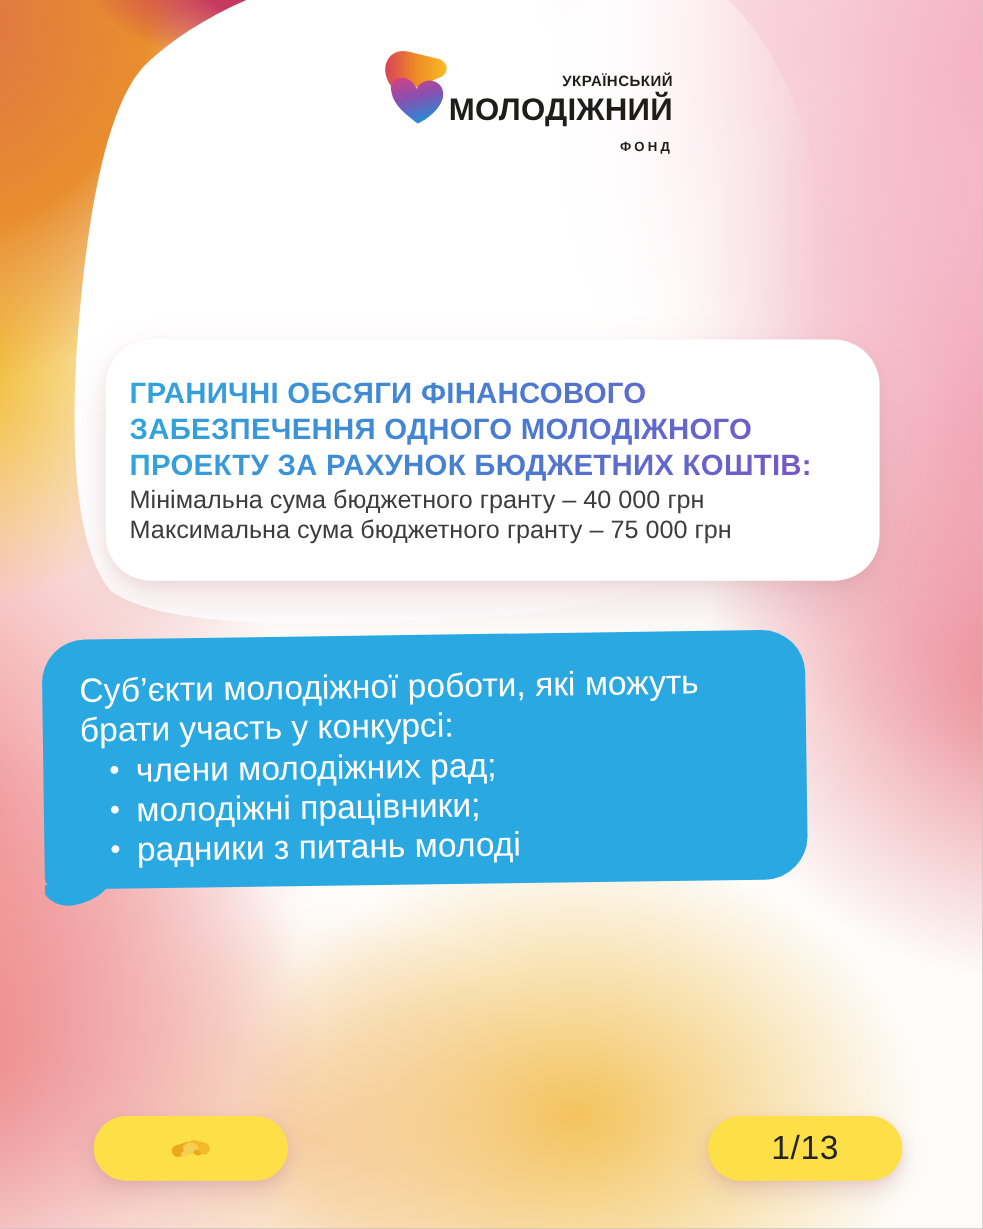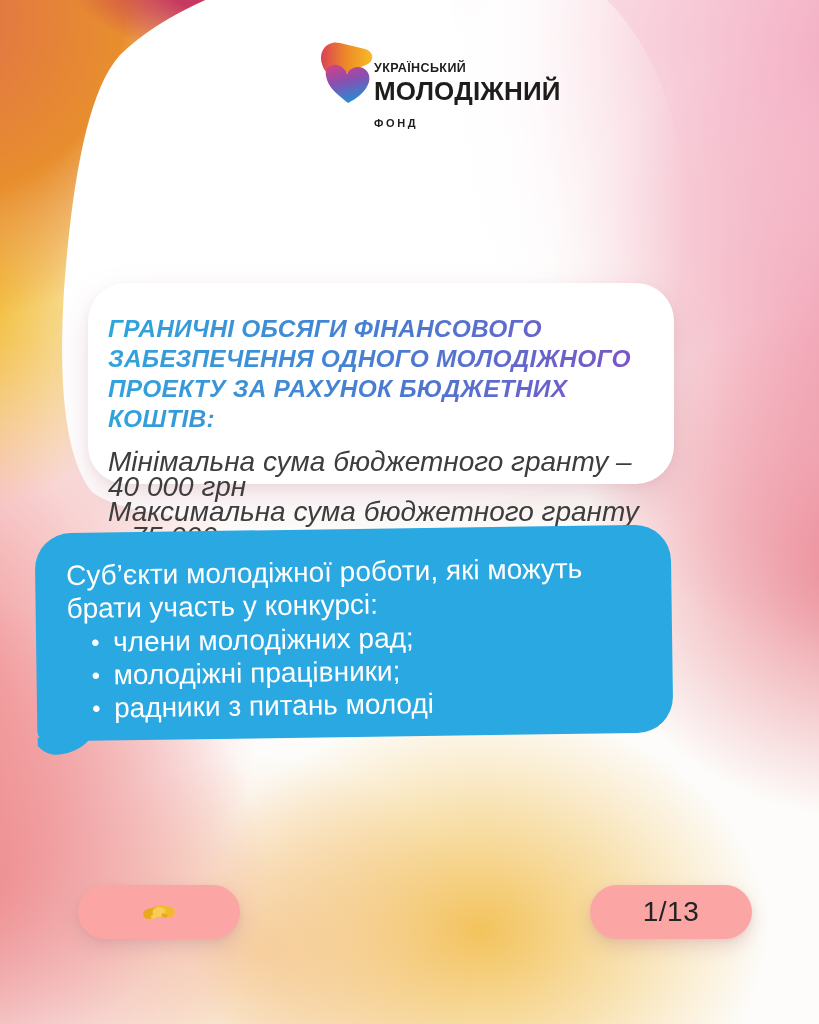--- a/index.html
+++ b/index.html
@@ -21,54 +21,53 @@
       radial-gradient(ellipse 400px 360px at 870px 560px, #E9848E 0%, rgba(233,132,142,0) 72%),
       radial-gradient(ellipse 500px 540px at -110px 690px, #EF8285 0%, rgba(239,130,133,0) 74%),
       radial-gradient(ellipse 440px 400px at -40px 880px, #EC9193 0%, rgba(236,145,147,0) 70%),
       radial-gradient(ellipse 320px 280px at 260px 950px, rgba(243,184,121,.6) 0%, rgba(243,184,121,0) 70%),
       radial-gradient(ellipse 400px 310px at 480px 930px, var(--yellow-soft) 0%, rgba(243,195,92,0) 72%);
   }
   .blob-svg{position:absolute;left:0;top:0;pointer-events:none;}
   
   .logo{position:absolute;left:318px;top:36px;display:flex;color:var(--logo-ink);}
   .logo-icon{width:60px;height:68px;}
-  .logo-text{margin-left:-4px;padding-top:26px;line-height:1;}
+  .logo-text{margin-left:-4px;padding-top:26px;line-height:1;text-align:right;}
   .logo-l1{font-size:12.5px;font-weight:bold;letter-spacing:.4px;}
   .logo-l2{font-size:26px;font-weight:bold;letter-spacing:.2px;margin-top:3px;}
   .logo-l3{font-size:11px;font-weight:bold;letter-spacing:2.6px;margin-top:14px;}
   
   .info-card{
-    position:absolute;left:88px;top:283px;width:586px;height:201px;
+    position:absolute;left:88px;top:283px;width:645px;height:201px;
     background:#fff;border-radius:38px;
     box-shadow:0 16px 34px rgba(186,118,132,.22), 0 3px 8px rgba(186,118,132,.10);
     padding:31px 20px 0 20px;
-    font-style:italic;
   }
   .info-heading{
     font-size:24.5px;font-weight:bold;line-height:30px;letter-spacing:.2px;
     background:linear-gradient(100deg,var(--grad-start) 0%,var(--grad-mid) 52%,var(--grad-end) 100%);
     -webkit-background-clip:text;background-clip:text;color:transparent;
   }
-  .info-body{margin-top:15px;font-size:28px;line-height:25px;color:var(--text-dark);}
+  .info-body{font-size:21px;line-height:25px;color:var(--text-dark);}
   .pre{white-space:pre-line;}
   
   .bubble{
     position:absolute;left:36px;top:529px;width:636px;height:208px;
     background:var(--bubble-blue);border-radius:36px 36px 36px 10px;
     transform:rotate(-.8deg);
     color:#fff;padding:26px 28px 0 31px;
   }
   .bubble-intro{font-size:28px;line-height:33px;}
   .bubble-list{margin-top:1px;}
   .bullet-row{display:flex;font-size:28px;line-height:33px;}
   .bullet-dot{width:22px;margin-left:24px;flex:none;font-size:24px;}
   .bubble-tail{position:absolute;left:0px;bottom:-18px;}
   
   .pill{
-    position:absolute;top:885px;width:162px;height:54px;border-radius:27px;background:#fca5a5;
+    position:absolute;top:930px;width:162px;height:54px;border-radius:27px;background:#fde047;
     box-shadow:0 8px 18px rgba(186,125,140,.28), 0 2px 5px rgba(186,125,140,.12);
     display:flex;align-items:center;justify-content:center;
   }
   .pill-reaction{left:78px;border:none;cursor:pointer;}
   .pill-counter{left:590px;font-size:28px;font-weight:500;color:#232323;letter-spacing:.5px;}
 </style>
 </head>
 <body>
 
 <div class="canvas">

